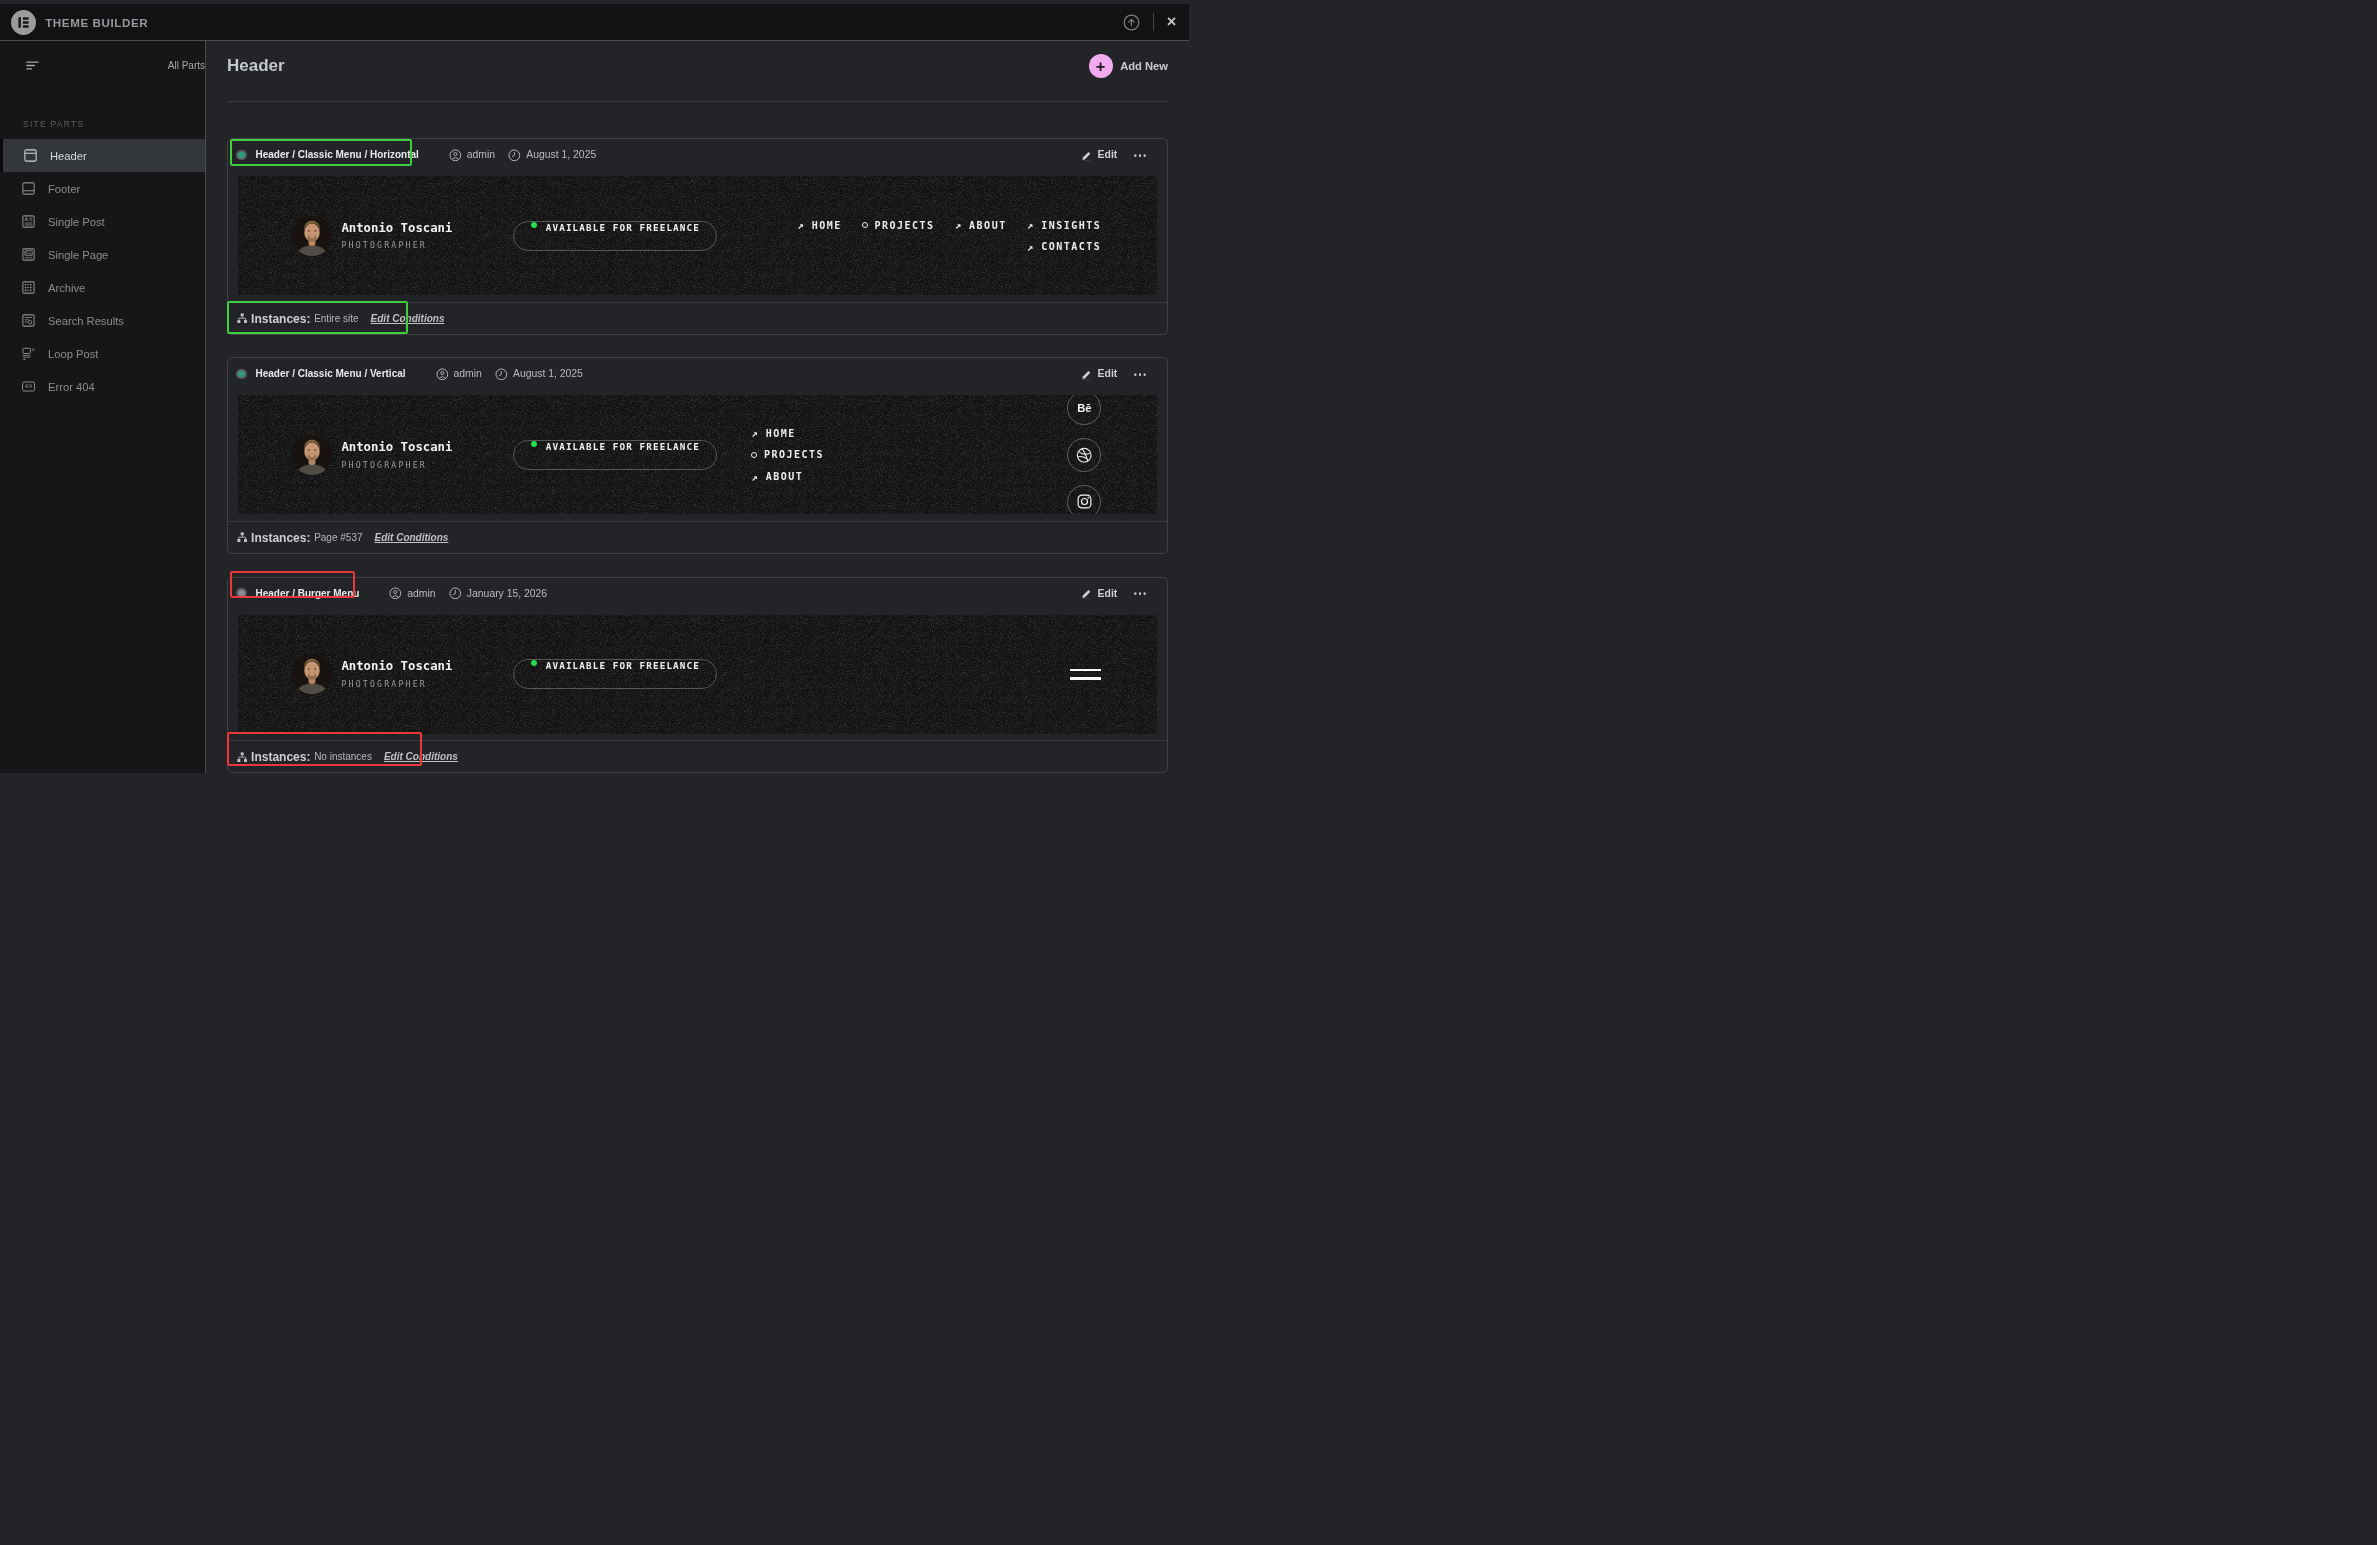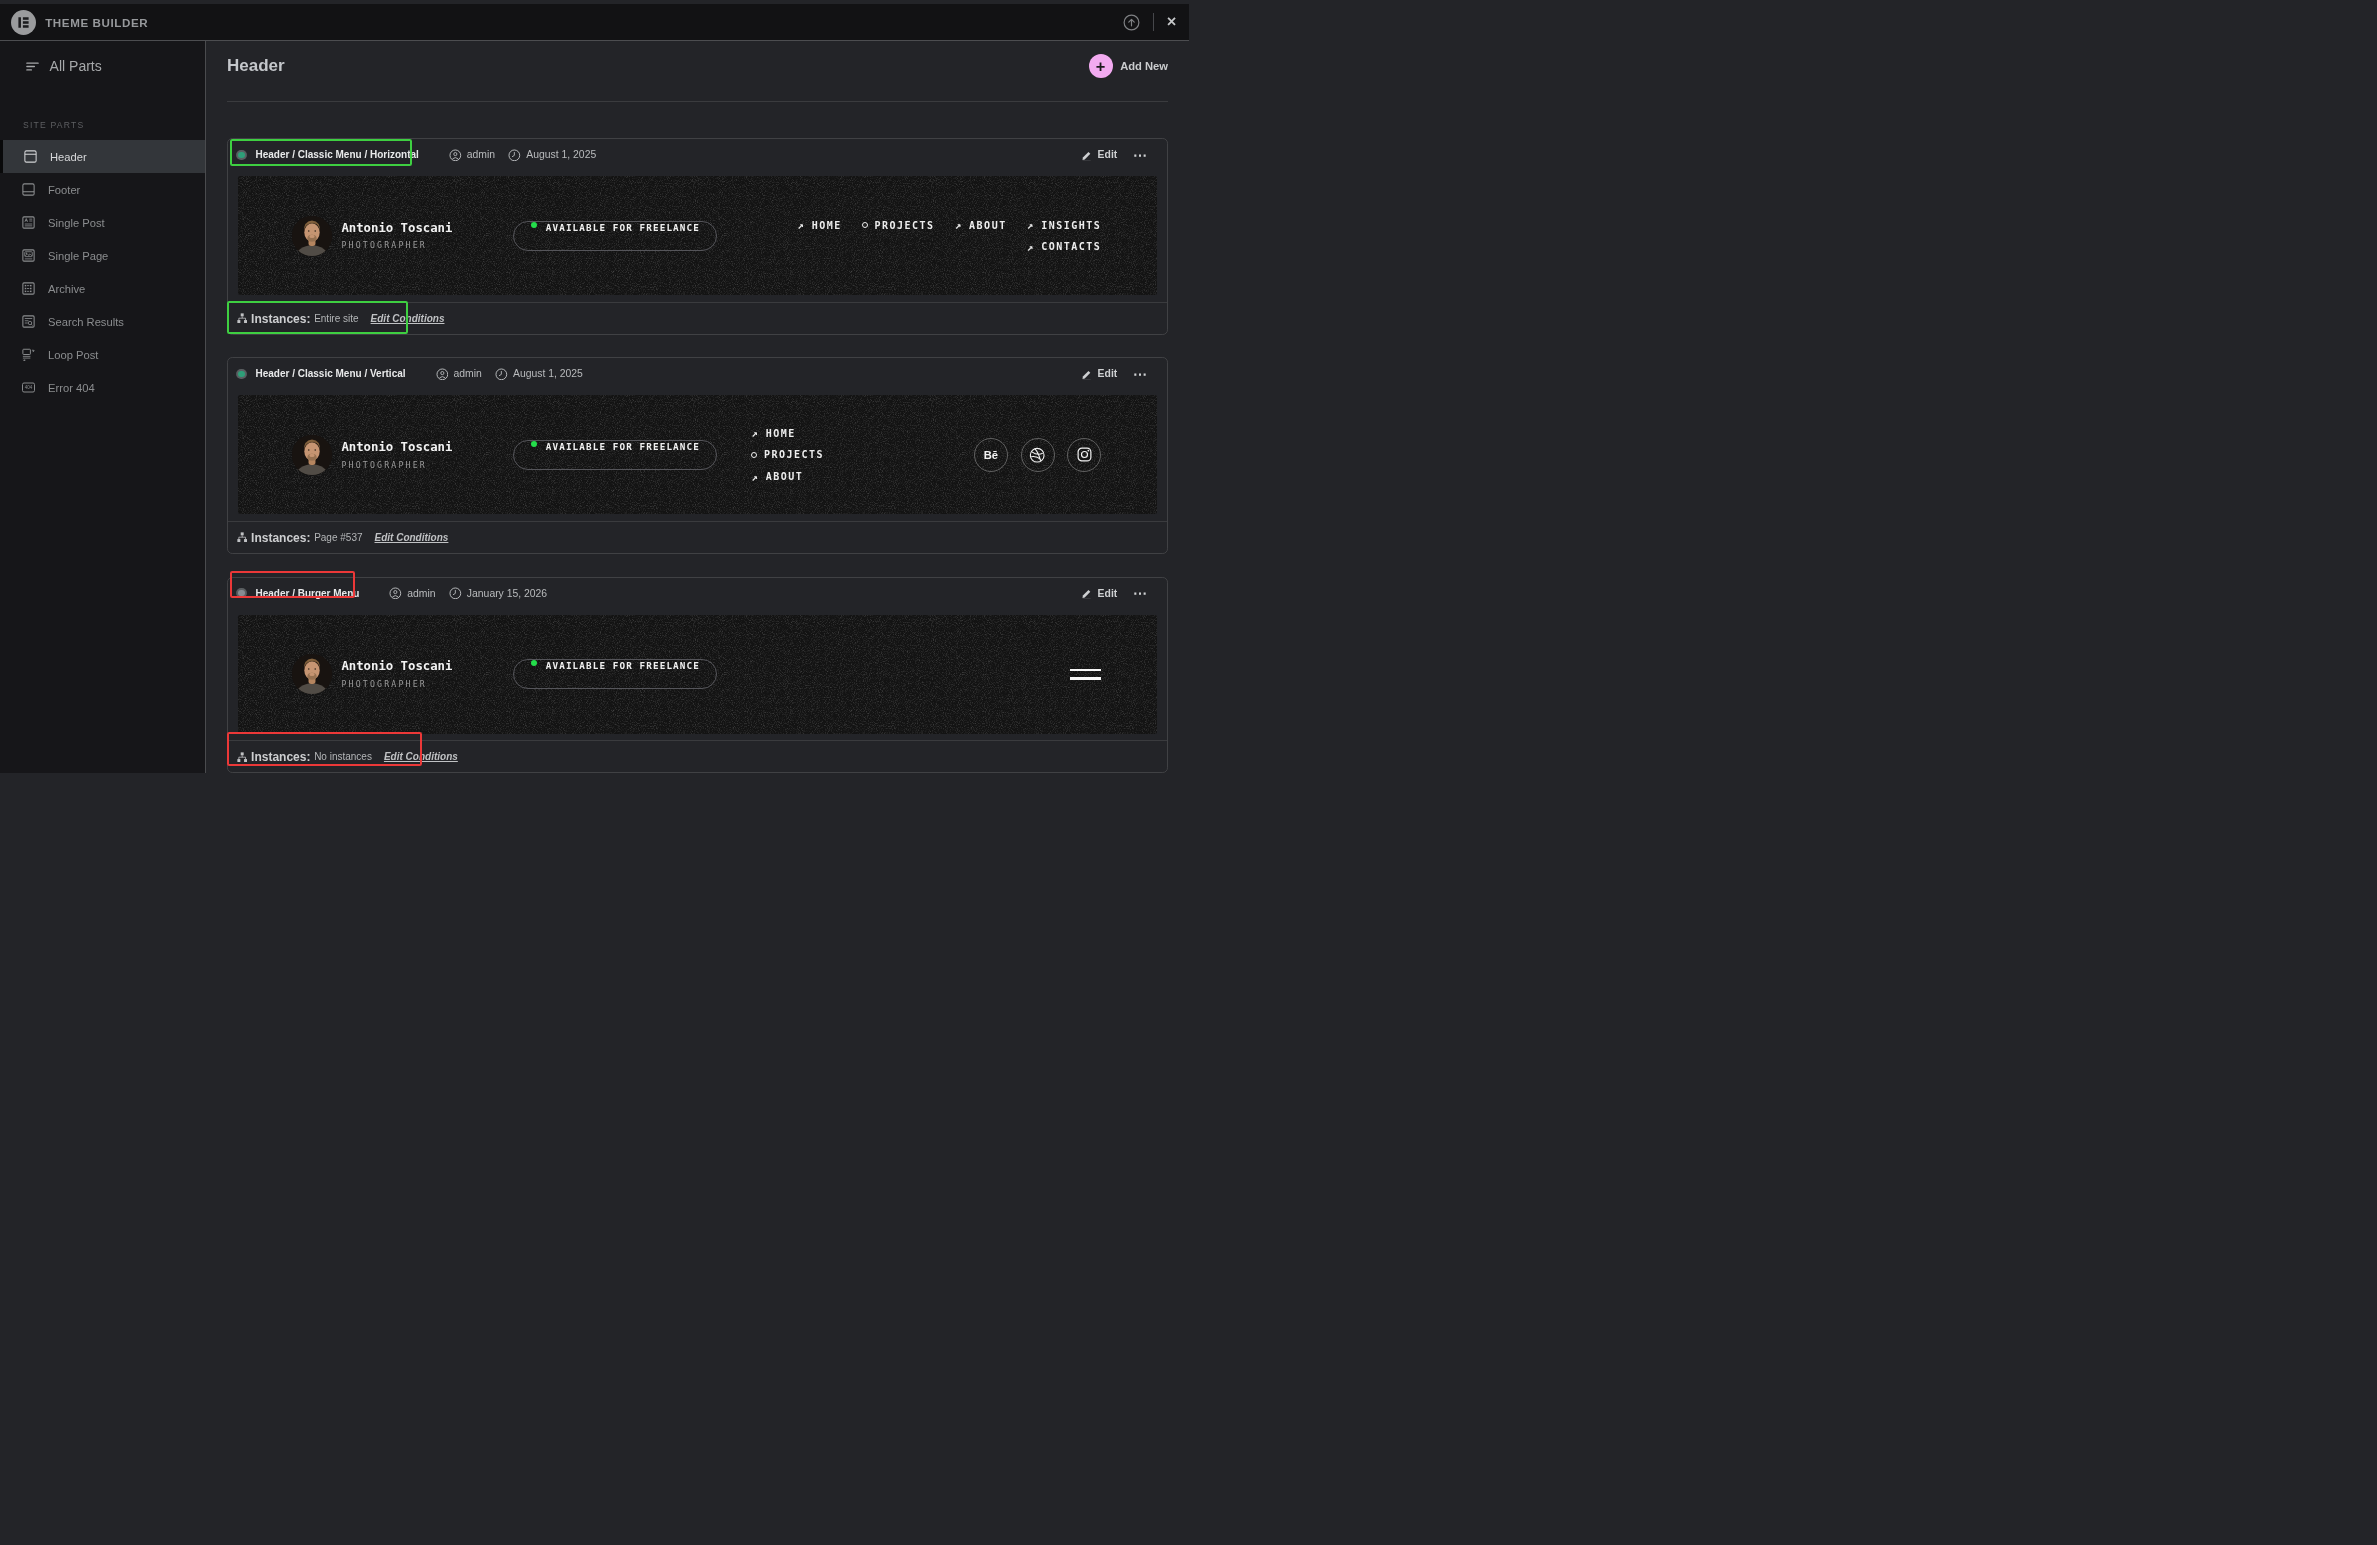--- a/index.html
+++ b/index.html
@@ -12,21 +12,21 @@
   .logo-circle{width:25px;height:25px;border-radius:50%;background:#9a9b9d;margin-left:11.2px;
                display:flex;align-items:center;justify-content:center;flex:none;}
   .topbar-title{margin-left:9px;font-size:11.6px;font-weight:bold;letter-spacing:0.6px;color:#97999c;}
   .topbar-right{margin-left:auto;display:flex;align-items:center;gap:12.7px;margin-right:12px;}
   .tb-divider{width:0.7px;height:18px;background:#46474b;}
   .close-glyph{font-size:12.7px;color:#c6c8ca;font-weight:bold;cursor:pointer;line-height:1;}
 
   
   .sidebar{position:absolute;top:37px;left:0;bottom:0;width:206px;background:#161619;
            border-right:0.7px solid #4a4b4e;box-sizing:border-box;z-index:10;}
-  .all-parts{display:flex;align-items:center;gap:10px;padding:21px 0 0 24.6px;color:#a6a8aa;font-size:14px;cursor:pointer;}
+  .all-parts{display:flex;align-items:center;gap:10px;padding:21px 0 0 24.6px;color:#a6a8aa;font-size:10px;cursor:pointer;justify-content:space-between;}
   .section-label{margin:46px 0 10.4px 23px;font-size:8.6px;color:#5e5f62;letter-spacing:1.2px;}
   .side-item{height:33px;display:flex;align-items:center;gap:12px;padding-left:21px;color:#8b8d8f;
              font-size:11.2px;cursor:pointer;}
   .side-item.selected{background:#33363a;color:#d7d8da;border-left:3px solid #09090a;padding-left:20px;}
   .side-item svg{flex:none;}
 
   
   .main{position:absolute;top:37px;left:207px;right:0;bottom:0;background:#232428;
         padding:0 21px 0 20px;box-sizing:border-box;}
   .page-head{margin-top:16.4px;height:25px;display:flex;align-items:center;justify-content:space-between;}
@@ -67,21 +67,21 @@
   .badge-text{font-family:"DejaVu Sans Mono",monospace;font-weight:bold;font-size:9.3px;letter-spacing:1.1px;color:#f0f0f0;white-space:nowrap;}
 
   .menu-2row{margin-left:auto;display:flex;flex-direction:column;align-items:flex-end;gap:9.7px;}
   .menu-row{display:flex;gap:20px;}
   .menu-item{display:flex;align-items:center;gap:6.7px;font-family:"DejaVu Sans Mono",monospace;
              font-weight:bold;font-size:10px;letter-spacing:1.5px;color:#ededed;white-space:nowrap;}
   .marker-arrow{font-family:"DejaVu Sans Mono",monospace;font-weight:bold;font-size:10.4px;color:#ededed;}
   .marker-circle{width:6px;height:6px;border:1.1px solid #ededed;border-radius:50%;box-sizing:border-box;flex:none;}
   .menu-vert{margin-left:34px;display:flex;flex-direction:column;align-items:flex-start;gap:10.4px;}
 
-  .social{margin-left:auto;display:flex;gap:12.7px;}
+  .social{margin-left:auto;display:flex;gap:12.7px;flex-direction:column;}
   .soc{width:34px;height:34px;border:1.1px solid #5f5f5f;border-radius:50%;display:flex;align-items:center;
        justify-content:center;color:#f2f2f2;box-sizing:border-box;}
   .soc-behance-label{font-size:11.2px;font-weight:bold;font-family:"Liberation Sans",sans-serif;}
   .burger{margin-left:auto;display:flex;flex-direction:column;gap:6.7px;width:31px;}
   .burger span{display:block;height:2.2px;background:#f7f7f7;}
 
   .instances{height:31px;border-top:0.7px solid #3a3b3e;margin-top:6.7px;display:flex;align-items:center;
              padding:0 9px;}
   .inst-icon{flex:none;margin-right:3.7px;}
   .inst-label{font-size:12px;font-weight:bold;color:#cdced0;}

